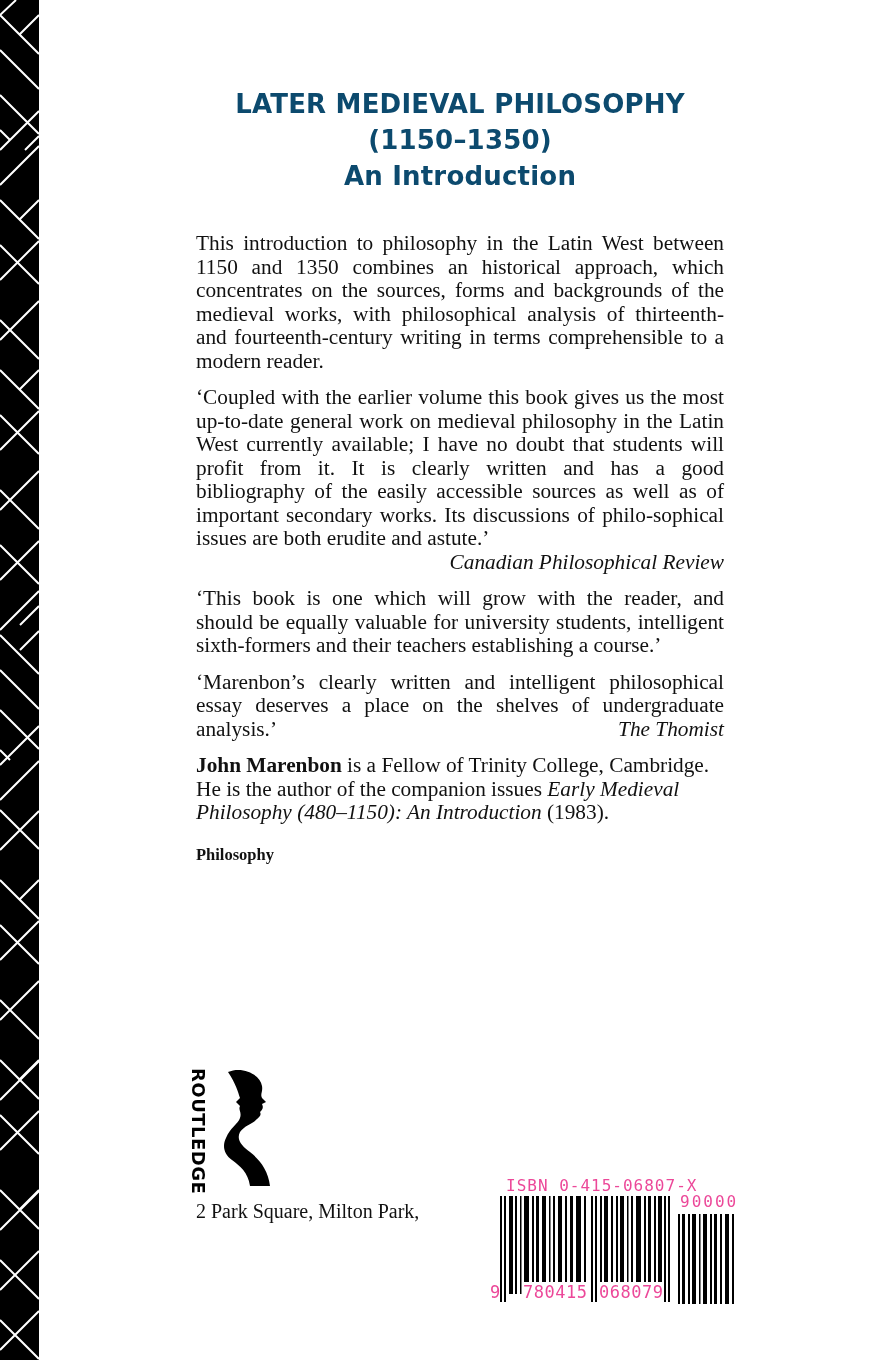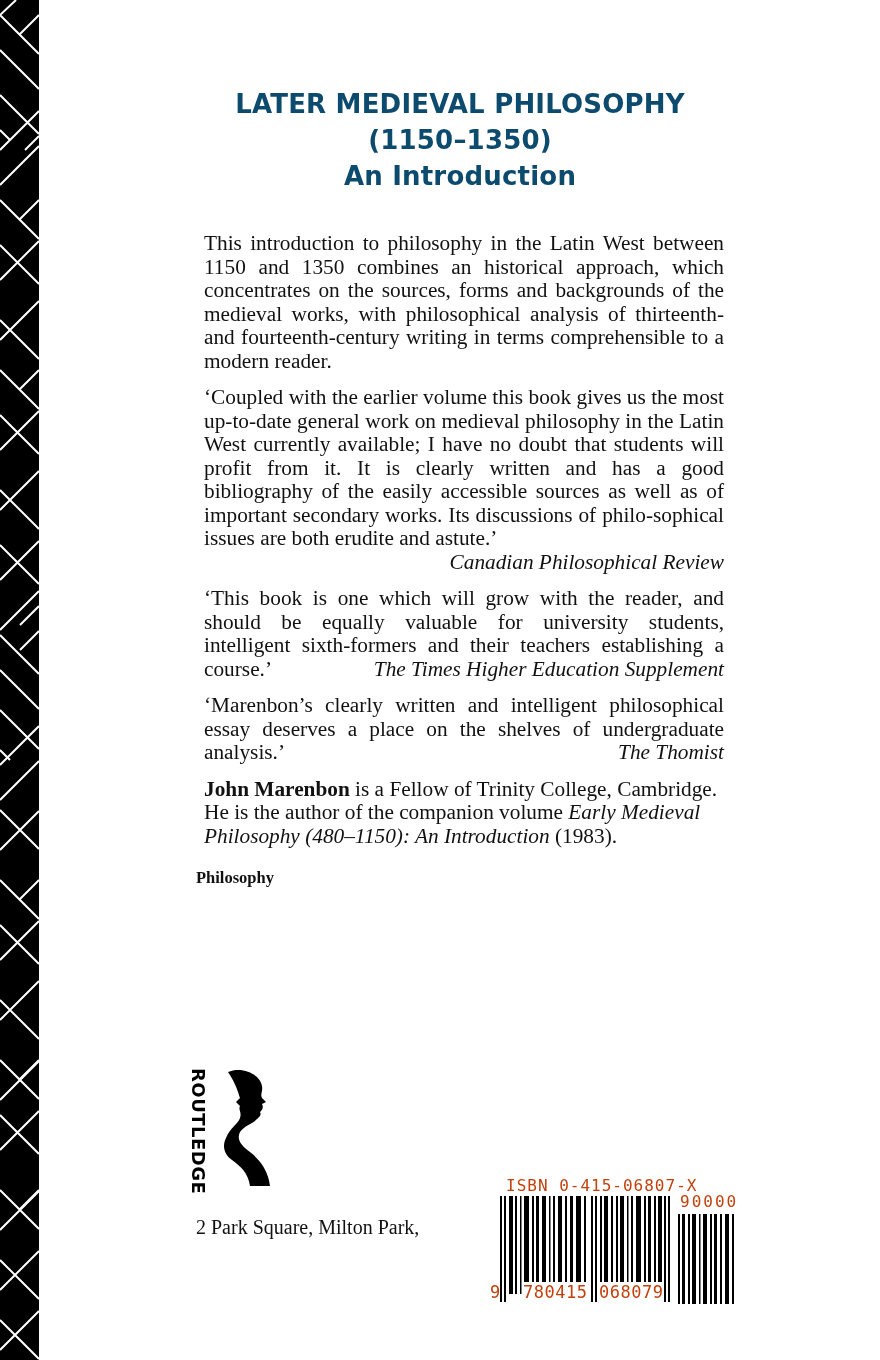--- a/index.html
+++ b/index.html
@@ -18,40 +18,40 @@
       position: absolute; left: 160px; width: 600px; top: 86px;
       text-align: center;
       font-family: "DejaVu Sans", "Liberation Sans", sans-serif;
       font-weight: bold; color: #0c4a6e;
     }
     .title-line { font-size: 26px; line-height: 36px; letter-spacing: 0.2px; }
     .content {
       position: absolute; left: 196px; width: 528px; top: 232px;
       font-size: 21.3px; line-height: 23.5px; text-align: justify;
     }
-    .content p { margin: 0 0 13px 8px; }
+    .content p { margin: 0 0 13px 0; }
     .attrib { text-align: right; font-style: italic; display: block; }
     .inline-attrib { font-style: italic; float: right; }
     .subject { font-weight: bold; font-size: 16.5px; margin-top: 18px; }
     .logo-wrap { position: absolute; left: 188px; top: 1068px; width: 100px; height: 122px; }
     .logo-word {
       position: absolute; left: 0; top: 0;
       writing-mode: vertical-rl;
       font-family: "DejaVu Sans", "Liberation Sans", sans-serif;
       font-weight: bold; font-size: 18px; letter-spacing: 0.5px; color: #000;
     }
     .logo-mark { position: absolute; left: 34px; top: 0; }
     .address {
       position: absolute; left: 196px; top: 1200px; width: 280px;
       font-size: 20px; line-height: 23px;
     }
-    .address p { margin: 16px 0 12px 0; }
+    .address p { margin: 0 0 12px 0; }
     .barcode-wrap {
       position: absolute; left: 478px; top: 1176px; width: 260px; height: 130px;
-      font-family: "DejaVu Sans Mono", "Liberation Mono", monospace; color: #c2410c;
+      font-family: "DejaVu Sans Mono", "Liberation Mono", monospace; color: #ec4899;
     }
     .isbn-label { position: absolute; left: 28px; top: 0; font-size: 16px; letter-spacing: 1px; }
     .addon-digits { position: absolute; left: 192px; top: 16px; font-size: 16px; letter-spacing: 2px; margin-left: 10px; }
     .ean-digit-lead { position: absolute; left: 12px; top: 106px; font-size: 17px; }
     .ean-digits-1 { position: absolute; left: 44px; top: 106px; font-size: 17px; letter-spacing: 0.5px; background:#fff; padding: 0 1px; }
     .ean-digits-2 { position: absolute; left: 120px; top: 106px; font-size: 17px; letter-spacing: 0.5px; background:#fff; padding: 0 1px; }
     .bars { position: absolute; left: 0; top: 0; }
   </style>
 </head>
 <body>
@@ -82,30 +82,29 @@
 <div class="content">
   <p>This introduction to philosophy in the Latin West between 1150 and 1350 combines an historical approach, which concentrates on the sources, forms and backgrounds of the medieval works, with philosophical analysis of thirteenth- and fourteenth-century writing in terms comprehensible to a modern reader.</p>
 
   <p>
     <span>‘Coupled with the earlier volume this book gives us the most up-to-date general work on medieval philosophy in the Latin West currently available; I have no doubt that students will profit from it. It is clearly written and has a good bibliography of the easily accessible sources as well as of important secondary works. Its discussions of philo-sophical issues are both erudite and astute.’</span>
     <span class="attrib">Canadian Philosophical Review</span>
   </p>
 
   <p>
     <span>‘This book is one which will grow with the reader, and should be equally valuable for university students, intelligent sixth-formers and their teachers establishing a course.’</span>
-    <span class="inline-attrib">The Times Higher Education Supplement</span>
   </p>
 
   <p style="clear:both;">
     <span>‘Marenbon’s clearly written and intelligent philosophical essay deserves a place on the shelves of undergraduate analysis.’</span>
     <span class="inline-attrib">The Thomist</span>
   </p>
 
   <p style="clear:both; text-align:left;">
-    <b>John Marenbon</b><span> is a Fellow of Trinity College, Cambridge. He is the author of the companion volume </span><i>Early Medieval Philosophy (480–1150): An Introduction</i><span> (1983).</span>
+    <b>John Marenbon</b><span> is a Fellow of Trinity College, Cambridge. He is the author of the companion issues </span><i>Early Medieval Philosophy (480–1150): An Introduction</i><span> (1983).</span>
   </p>
 
   <div class="subject">Philosophy</div>
 </div>
 
 <div class="logo-wrap">
   <div class="logo-word">ROUTLEDGE</div>
   <svg class="logo-mark" width="60" height="122" viewBox="0 0 60 122">
     <path d="M6,4 C20,-2 38,6 40,18 C41,24 38,26 40,30 L44,34 L40,36 C42,40 40,42 38,44 C40,48 36,50 34,52 C30,56 22,58 18,64 C14,72 20,78 28,84 C38,92 46,102 48,118 L28,118 C26,104 18,98 10,92 C2,86 0,78 4,70 C8,60 16,56 18,50 C20,44 16,42 18,38 L14,34 L18,30 C16,24 14,16 6,4 Z" fill="#000"></path>
   </svg>

